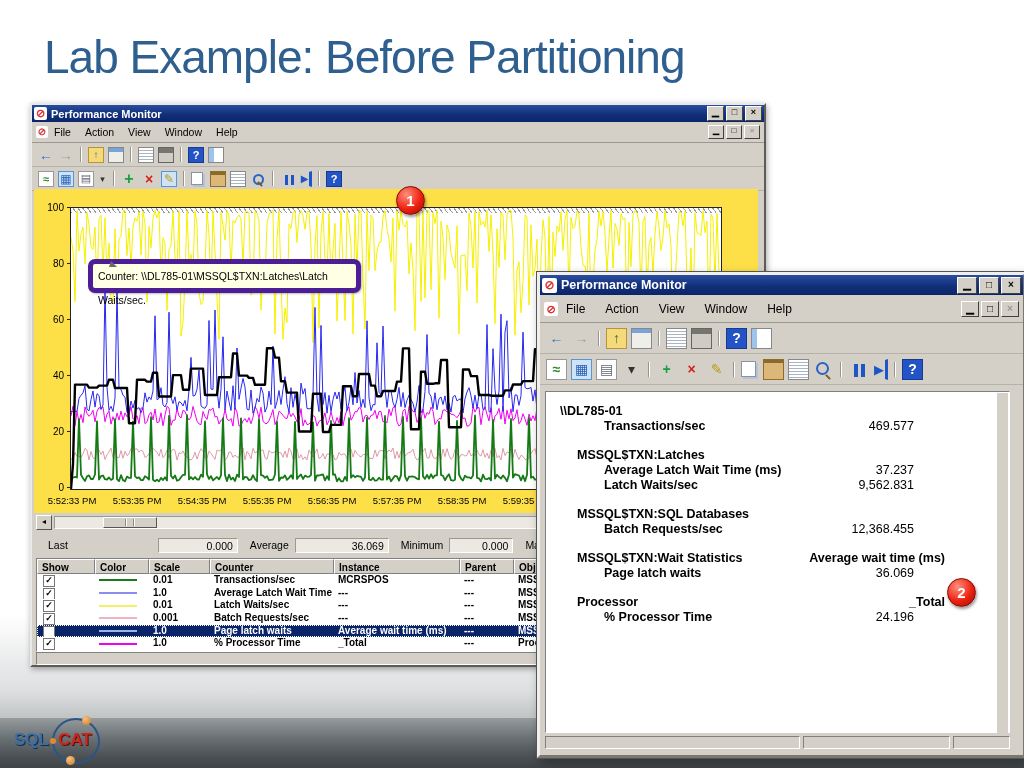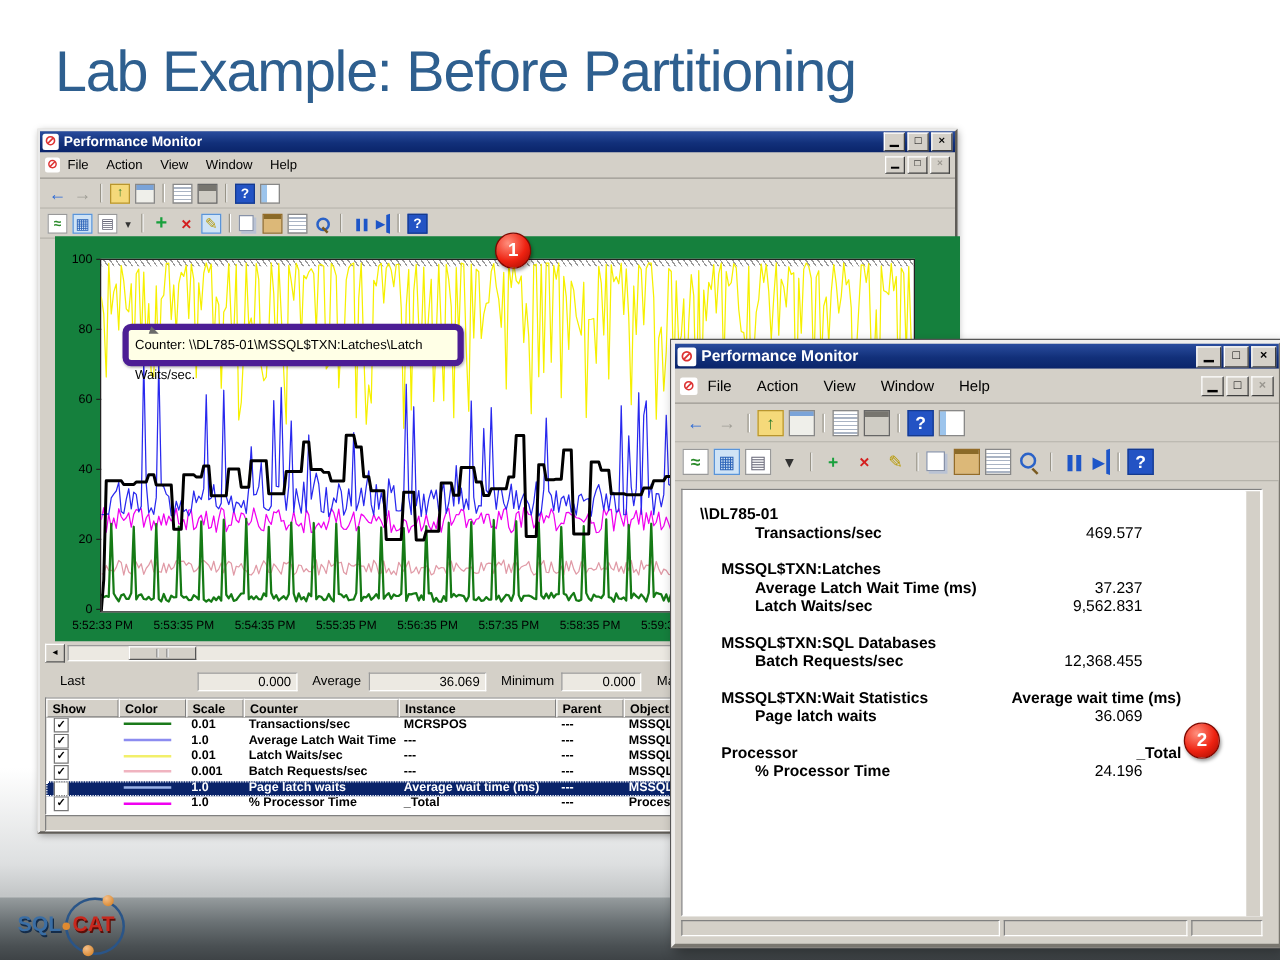--- a/index.html
+++ b/index.html
@@ -40,21 +40,21 @@
   .ic-paste{background:linear-gradient(180deg,#8a6a28 0 3px,#dcb878 3px);border:1px solid #946c28;}
   .ic-zoom{position:relative;}
   .ic-zoom::before{content:"";position:absolute;left:2px;top:2px;width:7px;height:7px;border:2px solid #2a62c8;border-radius:50%;}
   .ic-zoom::after{content:"";position:absolute;right:2px;bottom:1px;width:6px;height:2px;background:#7a5a20;transform:rotate(45deg);}
   .ic-pause{position:relative;}
   .ic-pause::before{content:"";position:absolute;left:4px;top:3px;width:3px;height:10px;background:#1e56c8;box-shadow:6px 0 0 #1e56c8;}
   .ic-step{color:#1e56c8;font-size:10px;border-right:3px solid #1e56c8;padding-right:1px;width:12px;}
   .tbi.hl{background:#cfe3f6;border:1px solid #5a94d8;}
   
   .win1{left:30px;top:103px;width:732px;height:560px;}
-  .chartzone{position:absolute;left:12px;top:84px;width:724px;height:324px;background:#15803d;text-decoration:underline;}
+  .chartzone{position:absolute;left:2px;top:84px;width:724px;height:324px;background:#fde047;text-decoration:underline;}
   .plot{position:absolute;left:36px;top:18px;width:650px;height:281px;background:#fff;border:1px solid #222;}
   .plot .hatch{position:absolute;left:0;top:0;width:100%;height:5px;background:repeating-linear-gradient(55deg,#9a9a9a 0 1px,transparent 1px 4px);}
   .ylab{position:absolute;width:26px;text-align:right;font-size:10px;color:#000;}
   .ytick{position:absolute;width:4px;height:1px;background:#222;left:33px;}
   .xlab{position:absolute;width:72px;text-align:center;font-size:9.5px;color:#000;top:306px;}
   .cht-tip{position:absolute;left:54px;top:70px;width:258px;height:24px;background:#ffffe6;border:5px solid #4c1d95;border-radius:7px;font-size:10.5px;line-height:24px;padding-left:5px;box-shadow:1px 1px 2px rgba(0,0,0,.25);}
   .cht-tip::before{content:"";position:absolute;left:16px;top:-9px;border:6px solid transparent;border-bottom-color:#6a6a6a;border-left-width:2px;}
   .sliderrow{position:absolute;left:4px;top:410px;width:718px;height:15px;display:flex;align-items:center;}
   .slarrow{width:14px;height:13px;background:#d4d0c8;border:1px solid;border-color:#fff #555 #555 #fff;font-size:8px;text-align:center;line-height:11px;}
   .sltrack{flex:1;height:11px;margin-left:2px;background:#ece9e2;border:1px solid;border-color:#999 #fff #fff #999;position:relative;}
@@ -63,21 +63,21 @@
   .statsrow{position:absolute;left:4px;top:431px;width:718px;height:18px;display:flex;align-items:center;font-size:10.5px;}
   .statlbl{margin:0 6px 0 12px;}
   .statbox{height:15px;background:#ece9e2;border:1px solid;border-color:#999 #fff #fff #999;text-align:right;line-height:15px;padding-right:4px;box-sizing:border-box;}
   .sb1{width:80px;margin-left:84px;} .sb2{width:94px;} .sb3{width:64px;} .sb4{flex:1;}
   .tablewrap{position:absolute;left:4px;top:453px;width:722px;height:92px;background:#fff;border:1px solid;border-color:#808080 #fff #fff #808080;font-size:10px;font-weight:bold;}
   .thead,.trow{display:flex;align-items:center;}
   .thead{height:15px;}
   .thcell{height:15px;line-height:15px;background:#d4d0c8;border:1px solid;border-color:#fff #808080 #808080 #fff;box-sizing:border-box;padding-left:4px;}
   .trow{height:12.7px;}
   .tcell{height:12.7px;line-height:12.7px;box-sizing:border-box;padding-left:4px;white-space:nowrap;overflow:hidden;}
-  .c0{width:58px;flex:0 0 auto;} .c1{width:54px;flex:0 0 auto;} .c2{width:46px;flex:0 0 auto;}
+  .c0{width:58px;flex:0 0 auto;} .c1{width:54px;flex:0 0 auto;} .c2{width:61px;flex:0 0 auto;}
   .c3{width:124px;flex:0 0 auto;} .c4{width:126px;flex:0 0 auto;} .c5{width:54px;flex:0 0 auto;} .c6{flex:1;}
   .cb{display:inline-block;width:10px;height:10px;background:#fff;border:1px solid #777;font-size:9px;line-height:9px;text-align:center;margin-left:2px;}
   .swatch{display:inline-block;width:38px;height:2px;vertical-align:middle;}
   .trow.sel{background:#0a246a;color:#fff;outline:1px dotted #fff;outline-offset:-1px;}
   .w1status{position:absolute;left:4px;top:547px;width:722px;height:11px;background:#d4d0c8;border:1px solid;border-color:#808080 #fff #fff #808080;}
   
   .win2{left:537px;top:272px;width:483px;height:480px;border-width:3px;border-color:#f0efed #7a7770 #7a7770 #f0efed;box-shadow:0 0 0 1px #555,3px 4px 10px rgba(0,0,0,.4);}
   .win2 .tbar{height:20px;}
   .win2 .tbar .wtitle{font-size:12.5px;}
   .win2 .appicon{width:15px;height:15px;font-size:12px;line-height:15px;}

